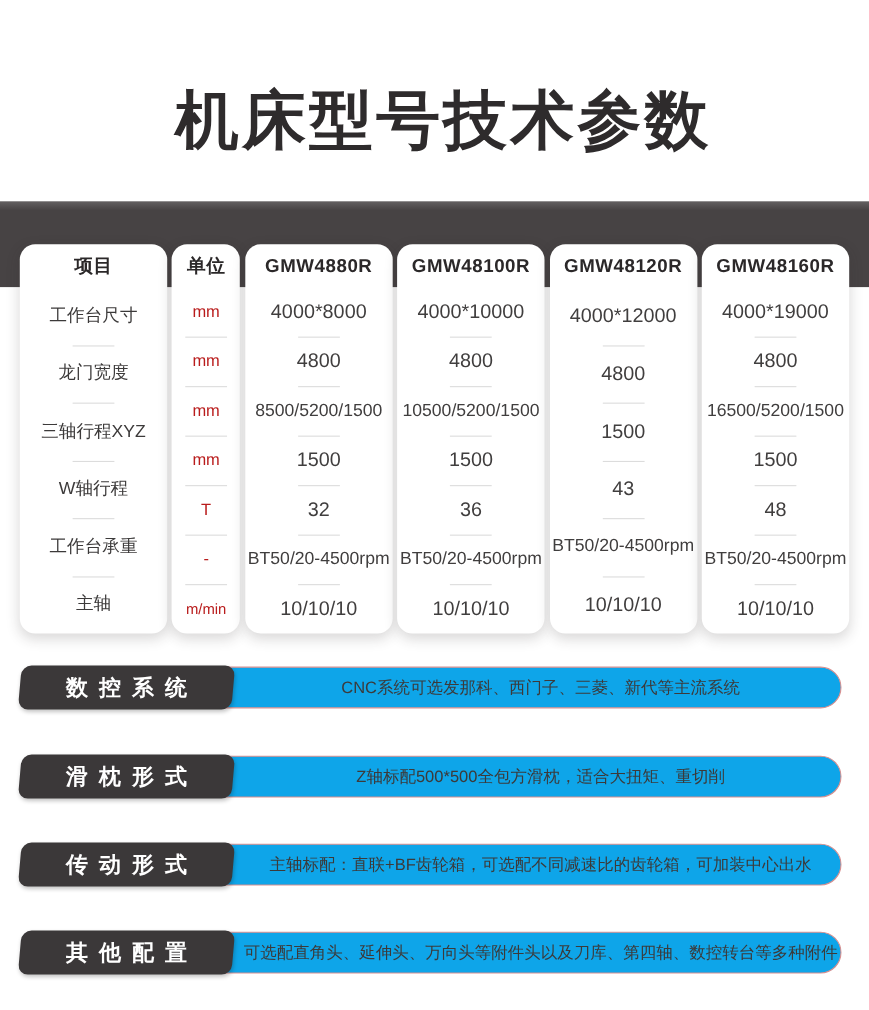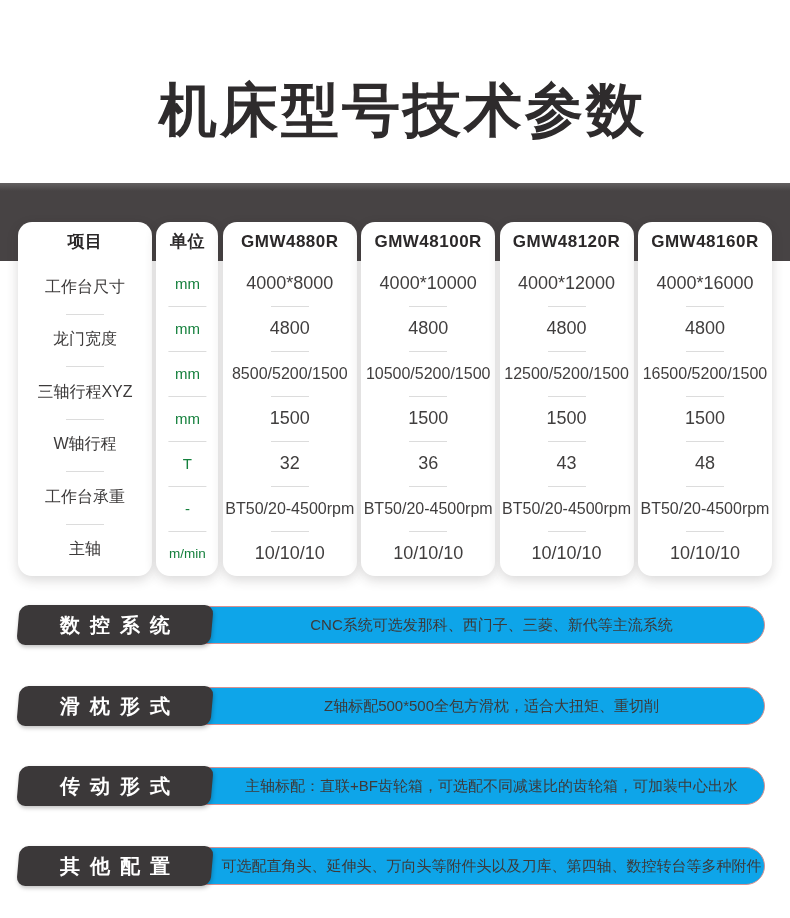--- a/index.html
+++ b/index.html
@@ -41,21 +41,21 @@
   }
   .card .cell {
     position:relative; flex:1; display:flex; align-items:center; justify-content:center;
     font-size:18px; color:#403e3e; white-space:nowrap;
   }
   .cell + .cell::before {
     content:""; position:absolute; top:0; left:50%; transform:translateX(-50%);
     width:60%; max-width:38px; height:1px; background:#dcdcdc;
   }
   .c-item .cell { font-size:16px; color:#3c3a3a; }
-  .c-unit .cell { font-size:15px; color:#15803d; }
+  .c-unit .cell { font-size:15px; color:#b91c1c; }
   .c-unit .cell.sm { font-size:13.5px; }
   .c-model .cell.sm { font-size:16px; }
 
   
   .feature { position:absolute; left:0; width:790px; height:40px; }
   .f1 { top:605px; } .f2 { top:686px; } .f3 { top:766px; } .f4 { top:846px; }
   .fbox {
     position:absolute; left:32px; top:1px; width:733px; height:38px;
     border:1.5px solid #d79090; border-radius:20px; background:#0ea5e9;
     display:flex; align-items:center; justify-content:center;
@@ -123,30 +123,29 @@
       <div class="cell">1500</div>
       <div class="cell">36</div>
       <div class="cell sm">BT50/20-4500rpm</div>
       <div class="cell">10/10/10</div>
     </div>
 
     <div class="card c-model">
       <div class="hd">GMW48120R</div>
       <div class="cell">4000*12000</div>
       <div class="cell">4800</div>
-      <div class="cell sm">12500/5200/1500</div>
       <div class="cell">1500</div>
       <div class="cell">43</div>
       <div class="cell sm">BT50/20-4500rpm</div>
       <div class="cell">10/10/10</div>
     </div>
 
     <div class="card c-model">
       <div class="hd">GMW48160R</div>
-      <div class="cell">4000*16000</div>
+      <div class="cell">4000*19000</div>
       <div class="cell">4800</div>
       <div class="cell sm">16500/5200/1500</div>
       <div class="cell">1500</div>
       <div class="cell">48</div>
       <div class="cell sm">BT50/20-4500rpm</div>
       <div class="cell">10/10/10</div>
     </div>
 
   </div>
 

